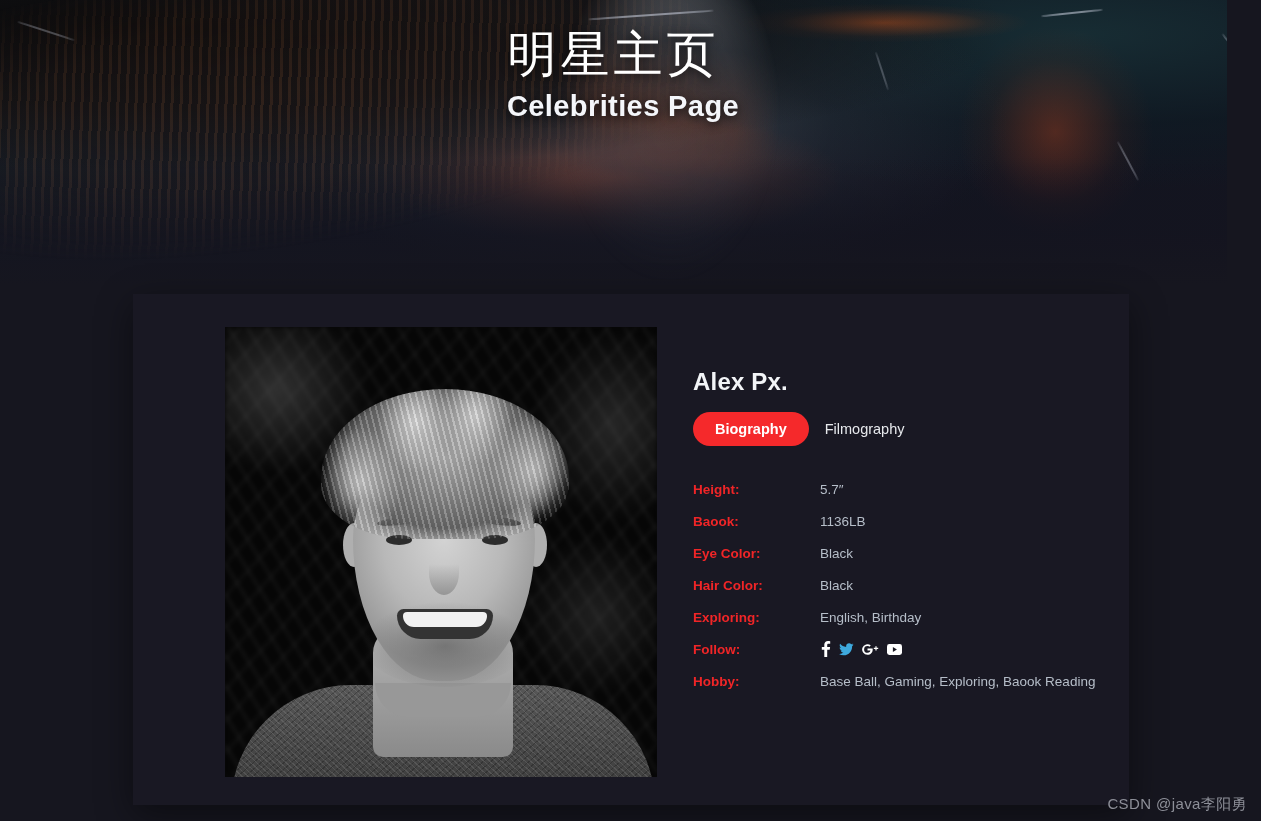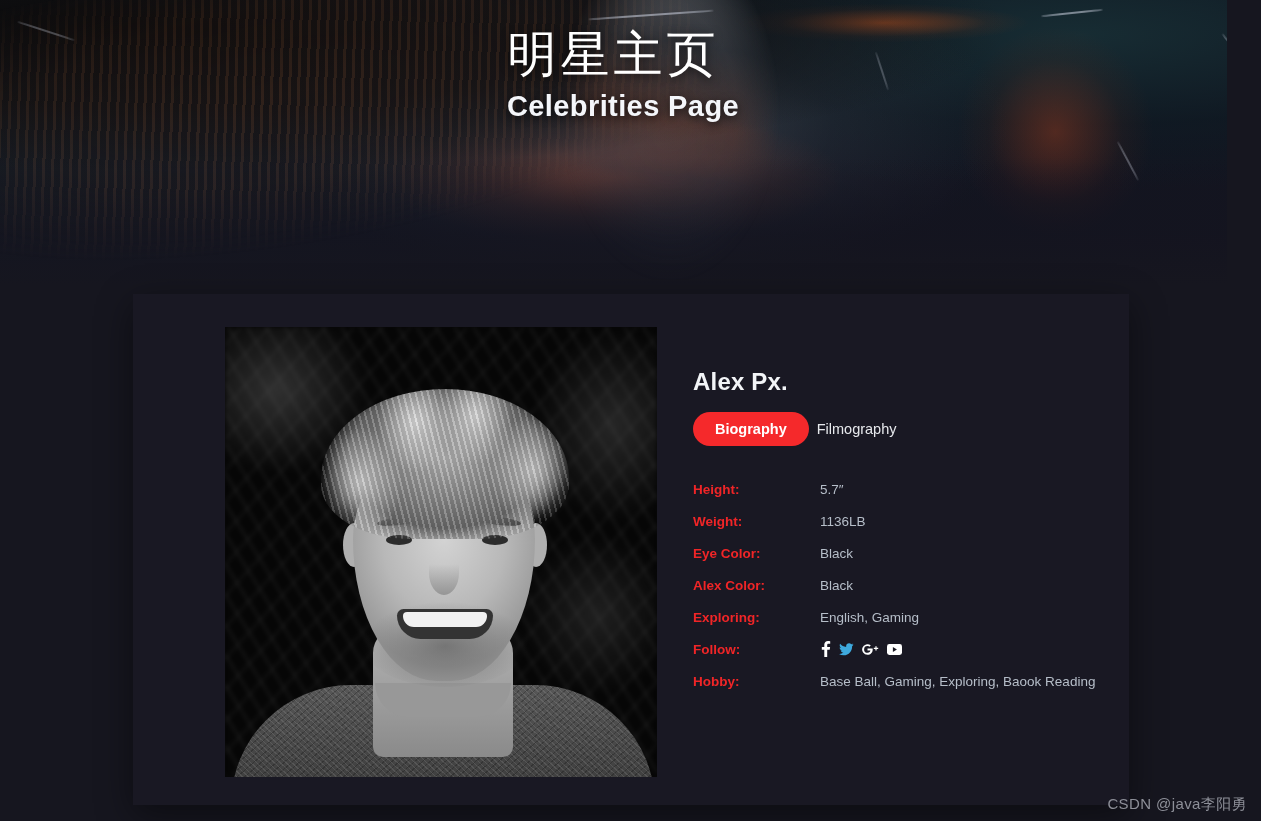--- a/index.html
+++ b/index.html
@@ -239,21 +239,21 @@
   }
   .celeb-name {
     font-size: 24px;
     font-weight: 700;
     color: #f2f4f7;
     letter-spacing: .2px;
   }
   .tabs {
     display: flex;
     align-items: center;
-    gap: 4px;
+    gap: 12px;
     margin-top: 16px;
   }
   .tab {
     font-size: 14.5px;
     font-weight: 700;
     color: #e9ebef;
     padding: 9px 22px;
     border-radius: 999px;
     white-space: nowrap;
     cursor: pointer;
@@ -349,38 +349,38 @@
       </div>
 
       <div class="rows">
 
         <div class="row">
           <div class="row-label">Height:</div>
           <div class="row-value">5.7″</div>
         </div>
 
         <div class="row">
-          <div class="row-label">Weight:</div>
+          <div class="row-label">Baook:</div>
           <div class="row-value">1136LB</div>
         </div>
 
         <div class="row">
           <div class="row-label">Eye Color:</div>
           <div class="row-value">Black</div>
         </div>
 
         <div class="row">
-          <div class="row-label">Alex Color:</div>
+          <div class="row-label">Hair Color:</div>
           <div class="row-value">Black</div>
         </div>
 
 
         <div class="row">
           <div class="row-label">Exploring:</div>
-          <div class="row-value">English, Gaming</div>
+          <div class="row-value">English, Birthday</div>
         </div>
 
         <div class="row">
           <div class="row-label">Follow:</div>
           <div class="socials">
 
             <a class="soc">
               <svg width="11" height="16" viewBox="0 0 11 16" aria-hidden="true">
                 <path fill="#ffffff" d="M7.2 16V8.7h2.5l.4-2.8H7.2V4.1c0-.8.2-1.4 1.4-1.4h1.6V.2C9.9.1 9 0 8 0 5.8 0 4.3 1.3 4.3 3.8v2.1H1.8v2.8h2.5V16h2.9z"></path>
               </svg>

